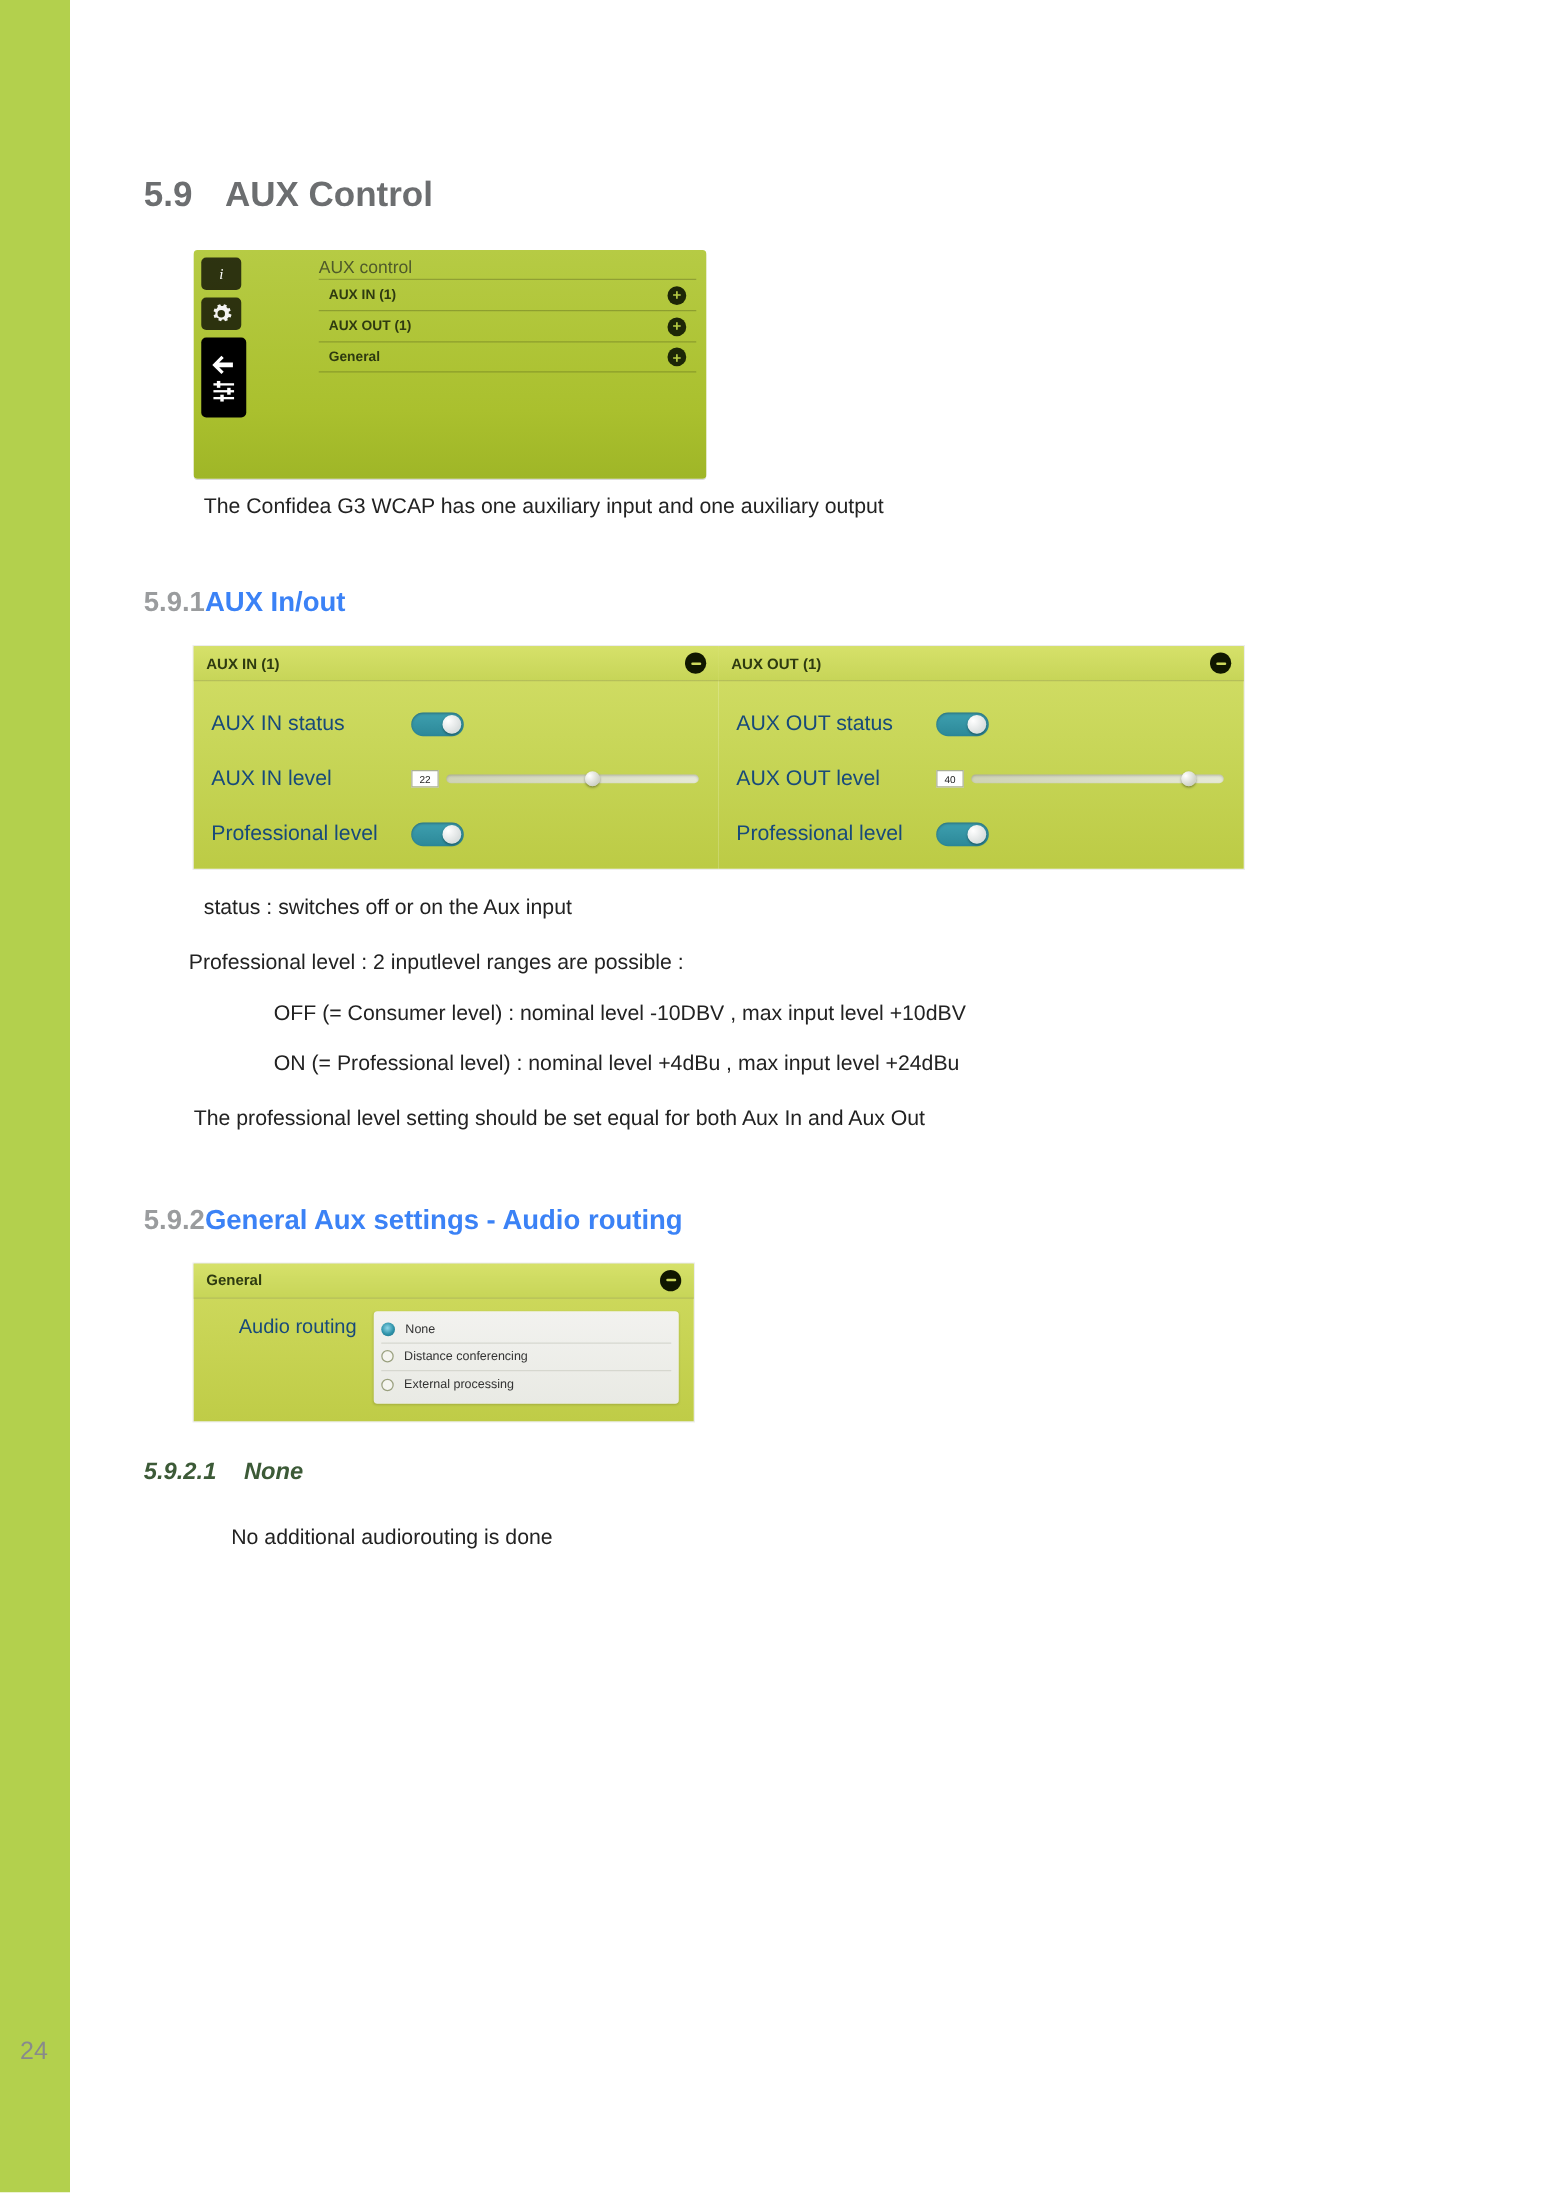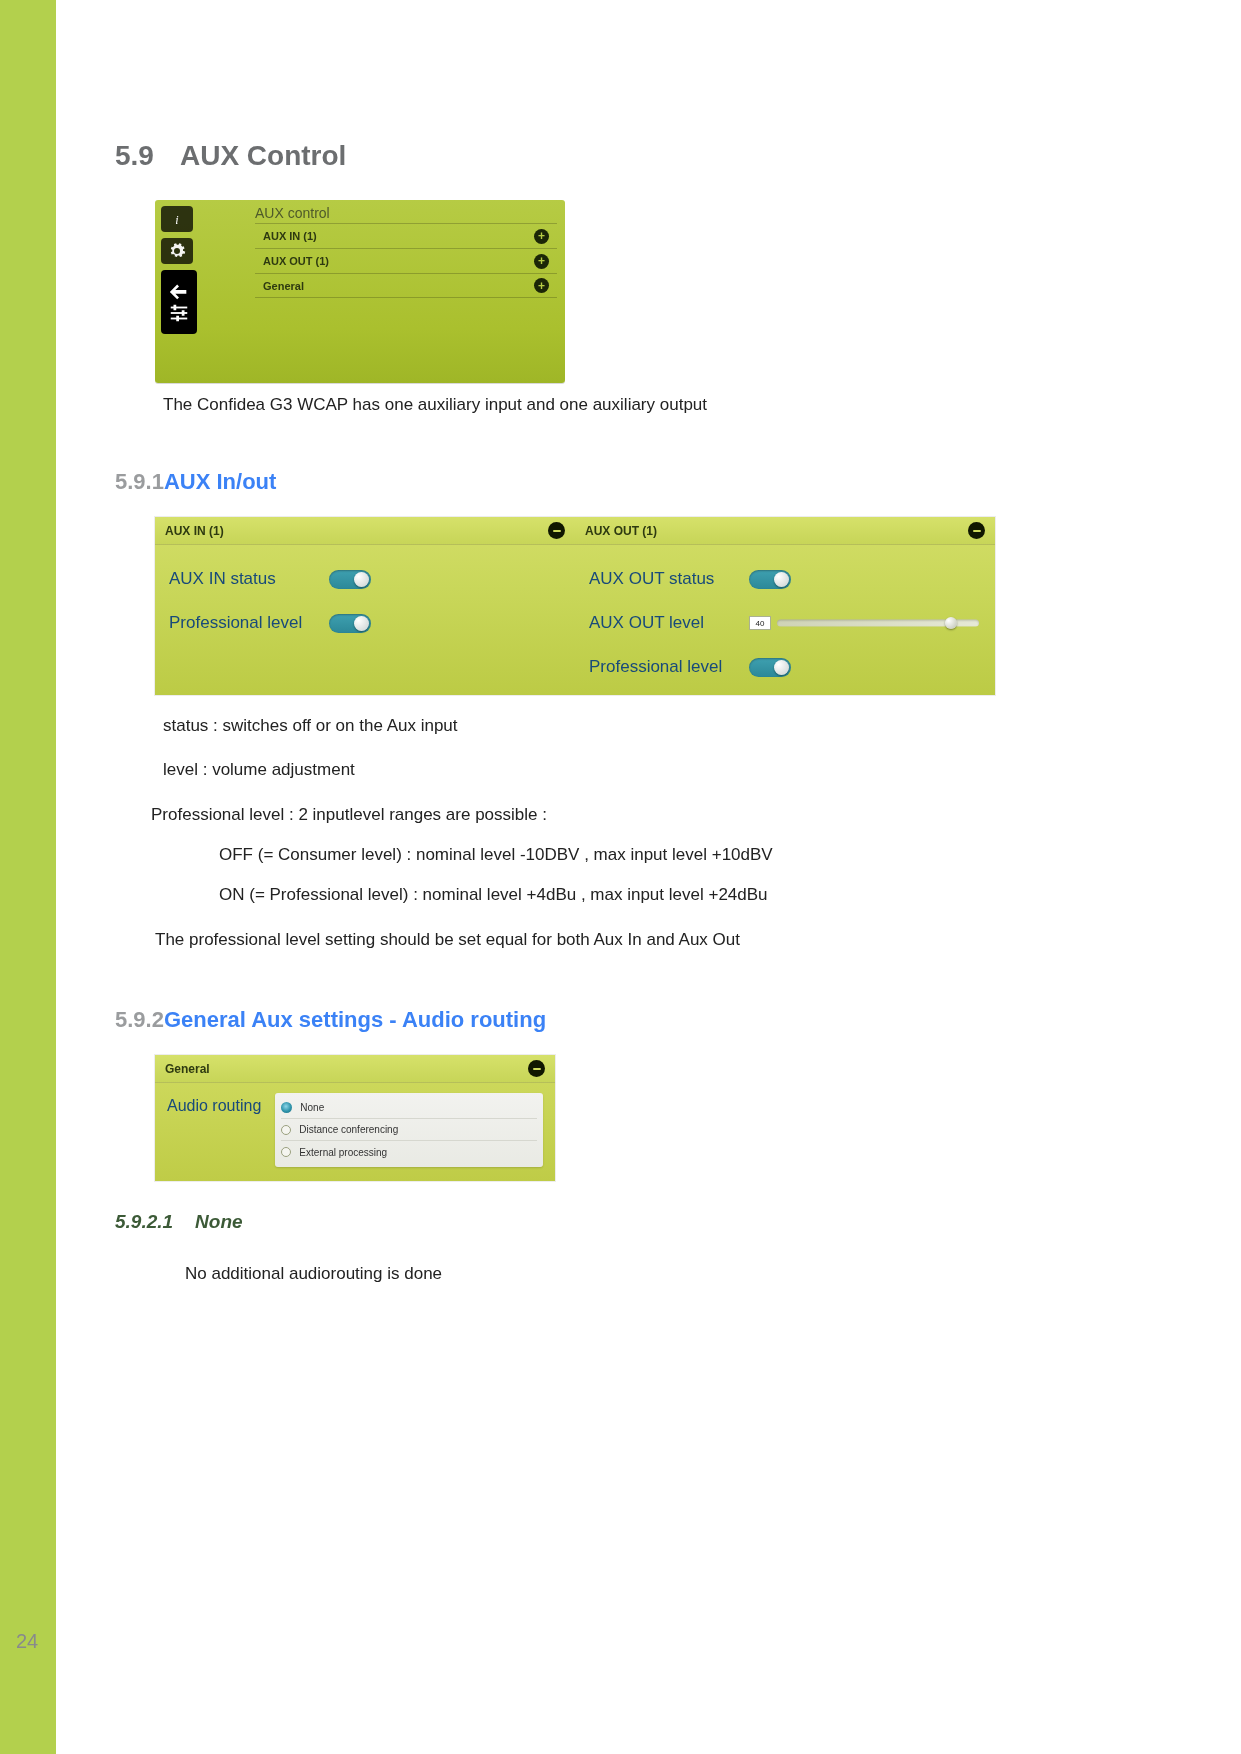--- a/index.html
+++ b/index.html
@@ -160,21 +160,21 @@
     top: 50%; transform: translate(-50%, -50%);
   }
 
   
   .shot3 {
     margin-left: 40px;
     width: 400px;
     background: linear-gradient(180deg,#d0db60 0%, #bfcc47 100%);
     box-shadow: 0 0 0 1px rgba(0,0,0,.07);
   }
-  .shot3-body { padding: 10px 12px 14px 12px; display:flex; gap: 14px; }
+  .shot3-body { padding: 10px 12px 14px 12px; display:flex; gap: 14px; margin-left: 24px; }
   .shot3-label { color: #184a7a; font-size: 16px; padding-top: 4px; }
   .opt-list {
     flex: 1;
     background: linear-gradient(180deg,#f2f2ef,#e9eae4);
     border-radius: 3px;
     box-shadow: 0 1px 2px rgba(0,0,0,.15);
     padding: 4px 6px;
   }
   .opt-row {
     display:flex; align-items:center; gap: 8px;
@@ -264,20 +264,30 @@
         <span class="minus-badge"></span>
       </div>
       <div class="aux-body">
         <div class="aux-row">
           <span class="aux-row-label">AUX IN status</span>
           <div class="aux-ctrl">
               <div class="ui-toggle"></div>
             </div>
         </div>
         <div class="aux-row">
+          <span class="aux-row-label">AUX IN level</span>
+          <div class="aux-ctrl">
+            <div class="ui-slider">
+              <span class="val">22</span>
+              <span class="track"></span>
+              <span class="thumb" id="thumb-in" style="left: 145.16px;"></span>
+            </div>
+          </div>
+        </div>
+        <div class="aux-row">
           <span class="aux-row-label">Professional level</span>
           <div class="aux-ctrl">
               <div class="ui-toggle"></div>
             </div>
         </div>
       </div>
     </div>
 
     <div class="aux-pane">
       <div class="aux-header">
@@ -305,21 +315,20 @@
           <span class="aux-row-label">Professional level</span>
           <div class="aux-ctrl">
               <div class="ui-toggle"></div>
             </div>
         </div>
       </div>
     </div>
   </div>
 
   <div class="body-text indent-1">status : switches off or on the Aux input</div>
-  <div class="body-text indent-1">level : volume adjustment</div>
   <div class="body-text indent-1" style="margin-left:36px">Professional level : 2 inputlevel ranges are possible :</div>
   <div class="body-text indent-2">OFF (= Consumer level)  : nominal level  -10DBV , max input level +10dBV</div>
   <div class="body-text indent-2">ON (= Professional level) : nominal level +4dBu , max input level +24dBu</div>
   <div class="body-text indent-1" style="margin-left:40px;">The professional level setting should be set equal for both Aux In and Aux Out</div>
 
   <div class="h3-row">
     <span class="h3-num">5.9.2</span>
     <span class="h3-txt">General Aux settings - Audio routing</span>
   </div>
 

